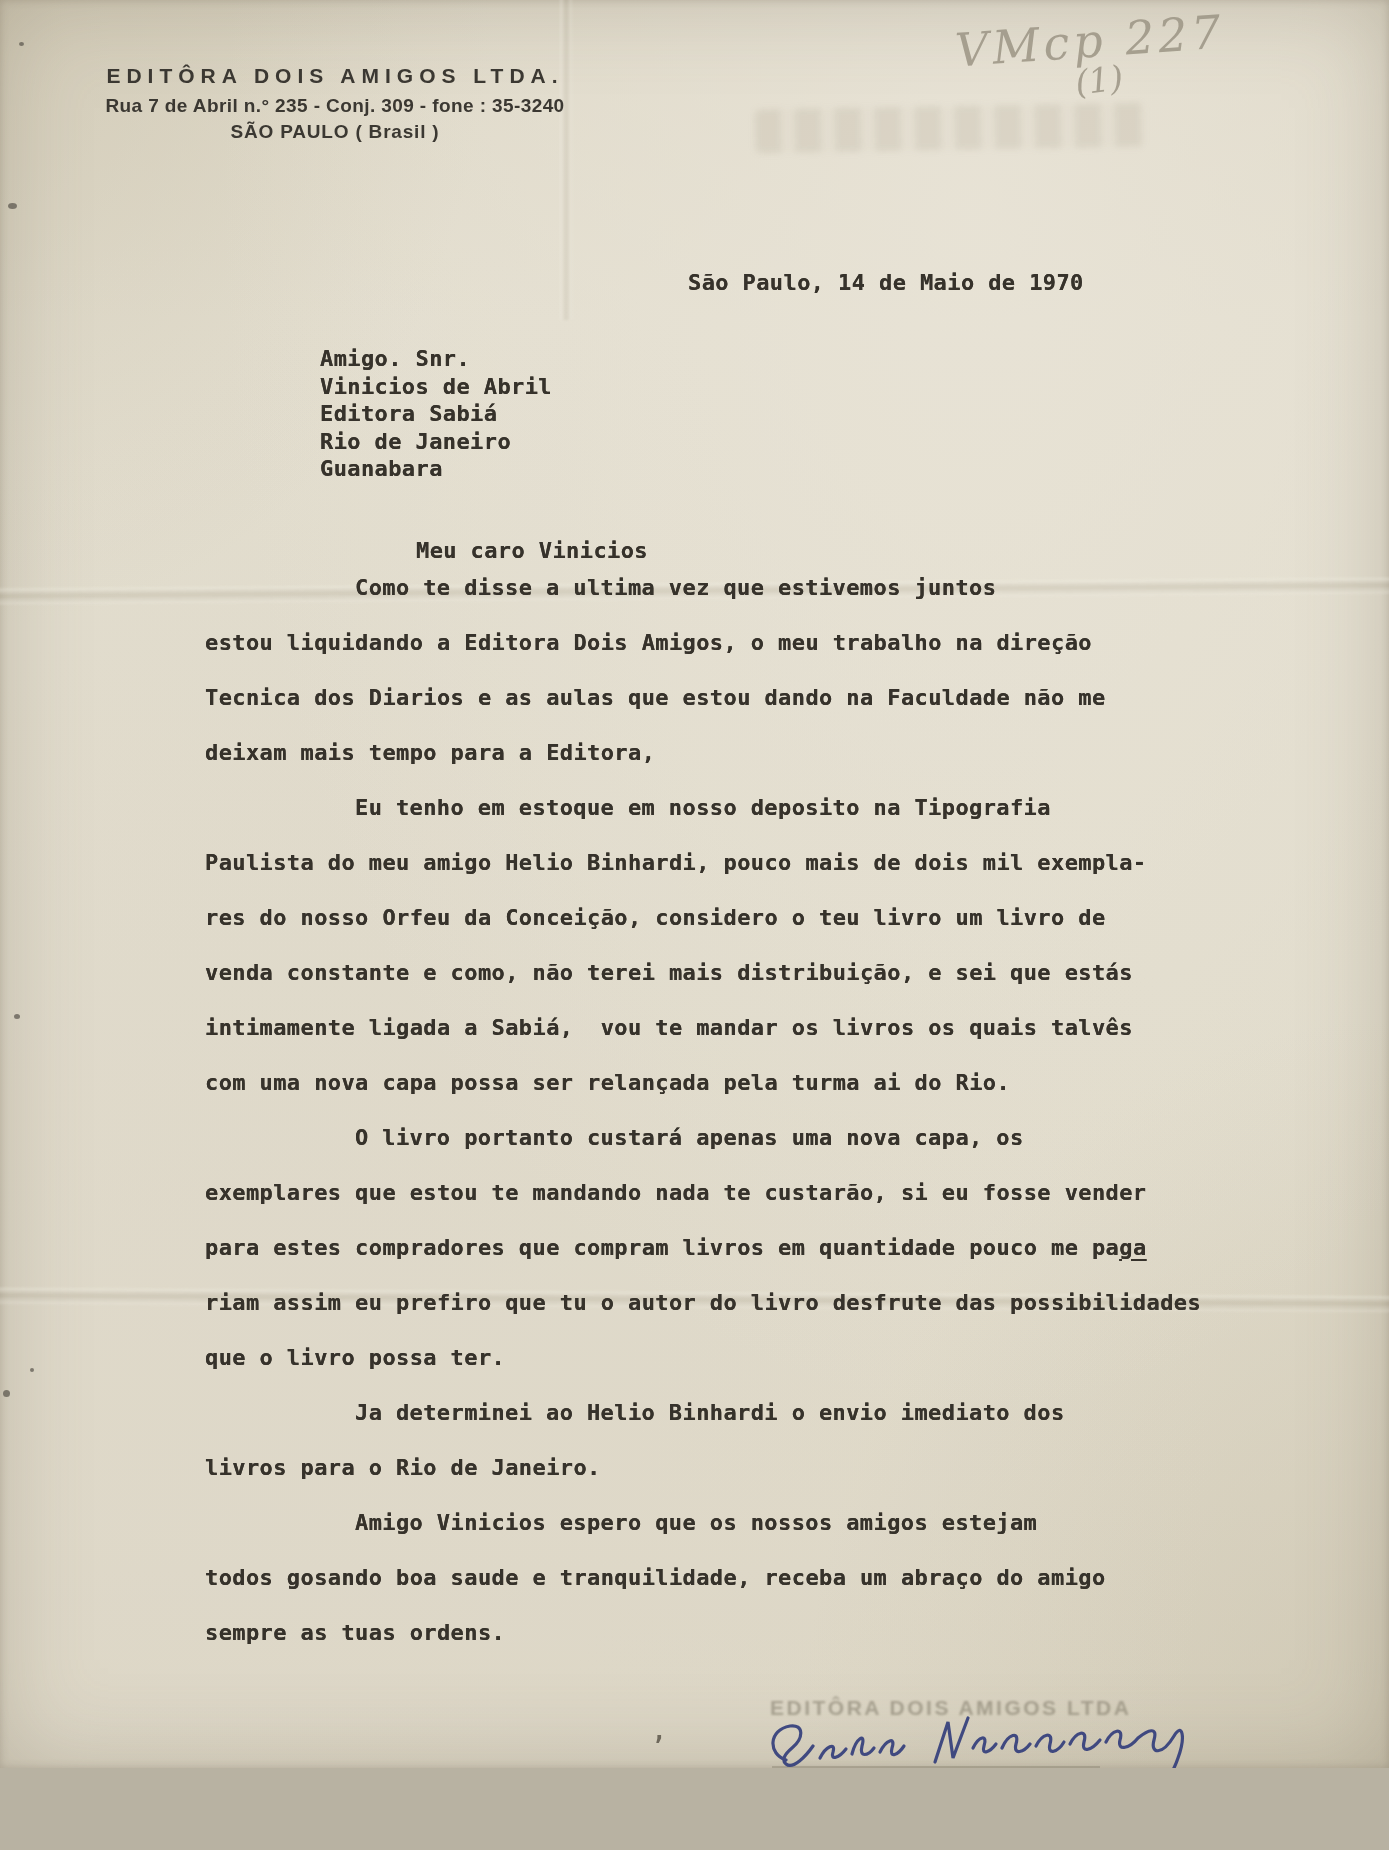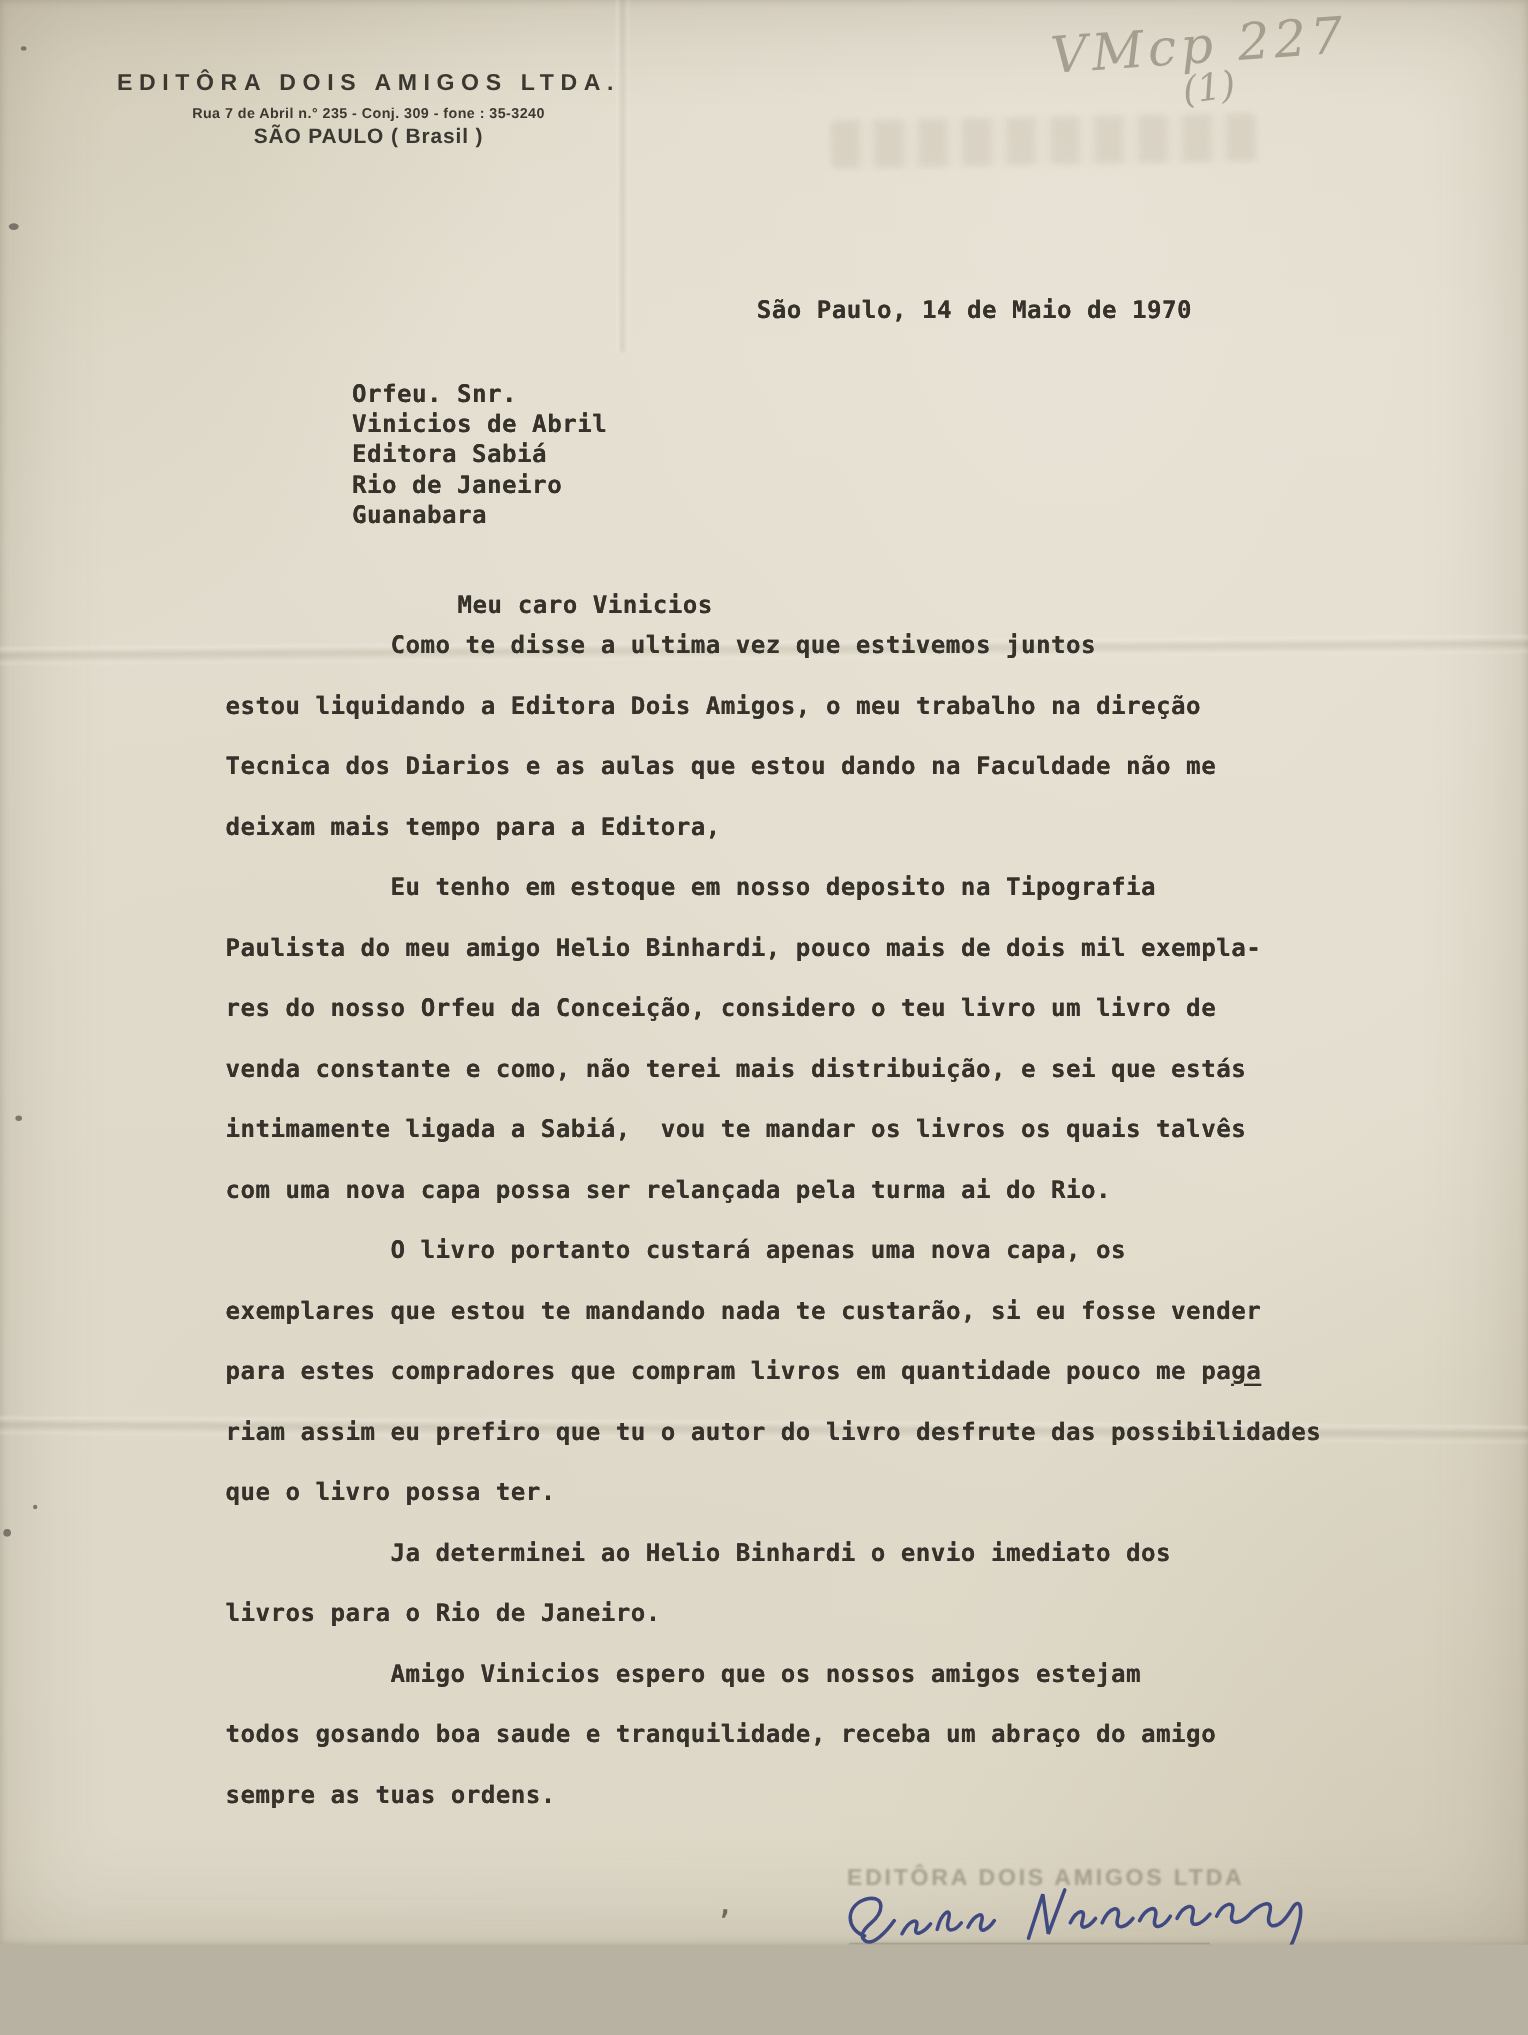--- a/index.html
+++ b/index.html
@@ -26,21 +26,21 @@
     text-shadow:0 0 0.6px rgba(45,40,32,0.85);
     white-space:pre;
   }
   .letterhead{
     position:absolute;left:100px;top:64px;width:470px;
     text-align:center;
     font-family:"Liberation Sans", sans-serif;
     color:#3b3832;
   }
   .letterhead .lh1{font-size:21px;font-weight:bold;letter-spacing:6px;white-space:nowrap;}
-  .letterhead .lh2{font-size:13px;font-weight:bold;margin-top:7px;letter-spacing:0.4px;white-space:nowrap;}
+  .letterhead .lh2{font-size:19px;font-weight:bold;margin-top:7px;letter-spacing:0.4px;white-space:nowrap;}
   .letterhead .lh3{font-size:19px;font-weight:bold;margin-top:4px;letter-spacing:0.8px;}
   .pencil{
     position:absolute;
     color:#9c9585;
     font-family:"DejaVu Serif", serif;
     font-style:italic;
     opacity:0.85;
   }
   .pencil.code{left:955px;top:14px;font-size:46px;transform:rotate(-4deg);letter-spacing:4px;}
   .pencil.pageno{left:1075px;top:60px;font-size:34px;transform:rotate(-7deg);}
@@ -110,21 +110,21 @@
     <div class="lh3">SÃO PAULO ( Brasil )</div>
   </div>
 
   <div class="pencil code">VMcp 227</div>
   <div class="pencil pageno">(1)</div>
 
   <div class="ghost-smudge"></div>
 
   <div class="tw dateline">São Paulo, 14 de Maio de 1970</div>
 
-  <div class="tw recipient"><div>Orfeu. Snr.</div><div>Vinicios de Abril</div><div>Editora Sabiá</div><div>Rio de Janeiro</div><div>Guanabara</div></div>
+  <div class="tw recipient"><div>Amigo. Snr.</div><div>Vinicios de Abril</div><div>Editora Sabiá</div><div>Rio de Janeiro</div><div>Guanabara</div></div>
 
   <div class="tw salutation">Meu caro Vinicios</div>
 
   <div class="tw letter-body"><div class="body-line indent">Como te disse a ultima vez que estivemos juntos</div><div class="body-line">estou liquidando a Editora Dois Amigos, o meu trabalho na direção</div><div class="body-line">Tecnica dos Diarios e as aulas que estou dando na Faculdade não me</div><div class="body-line">deixam mais tempo para a Editora,</div><div class="body-line indent">Eu tenho em estoque em nosso deposito na Tipografia</div><div class="body-line">Paulista do meu amigo Helio Binhardi, pouco mais de dois mil exempla-</div><div class="body-line">res do nosso Orfeu da Conceição, considero o teu livro um livro de</div><div class="body-line">venda constante e como, não terei mais distribuição, e sei que estás</div><div class="body-line">intimamente ligada a Sabiá,  vou te mandar os livros os quais talvês</div><div class="body-line">com uma nova capa possa ser relançada pela turma ai do Rio.</div><div class="body-line indent">O livro portanto custará apenas uma nova capa, os</div><div class="body-line">exemplares que estou te mandando nada te custarão, si eu fosse vender</div><div class="body-line"><span>para estes compradores que compram livros em quantidade pouco me pa</span><span class="ul">ga</span></div><div class="body-line">riam assim eu prefiro que tu o autor do livro desfrute das possibilidades</div><div class="body-line">que o livro possa ter.</div><div class="body-line indent">Ja determinei ao Helio Binhardi o envio imediato dos</div><div class="body-line">livros para o Rio de Janeiro.</div><div class="body-line indent">Amigo Vinicios espero que os nossos amigos estejam</div><div class="body-line">todos gosando boa saude e tranquilidade, receba um abraço do amigo</div><div class="body-line">sempre as tuas ordens.</div></div>
 
   <div class="stamp1">EDITÔRA DOIS AMIGOS LTDA</div>
   <div class="stamp-rule"></div>
   <div class="stamp2">Carlos Nicolaewsky</div>
   <div class="tick">‚</div>
 

